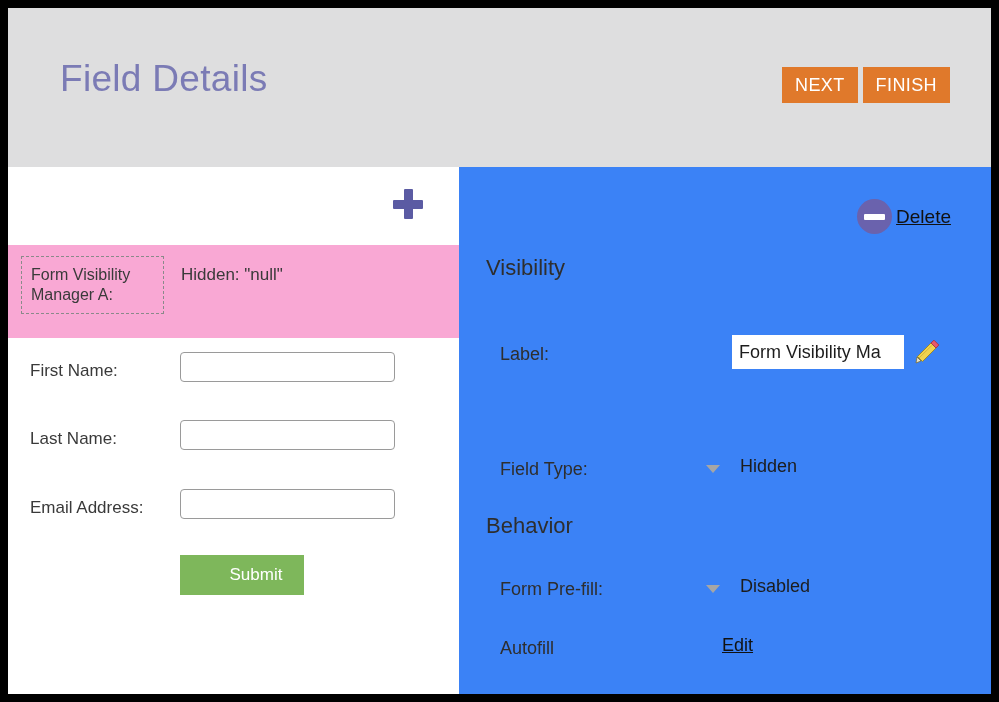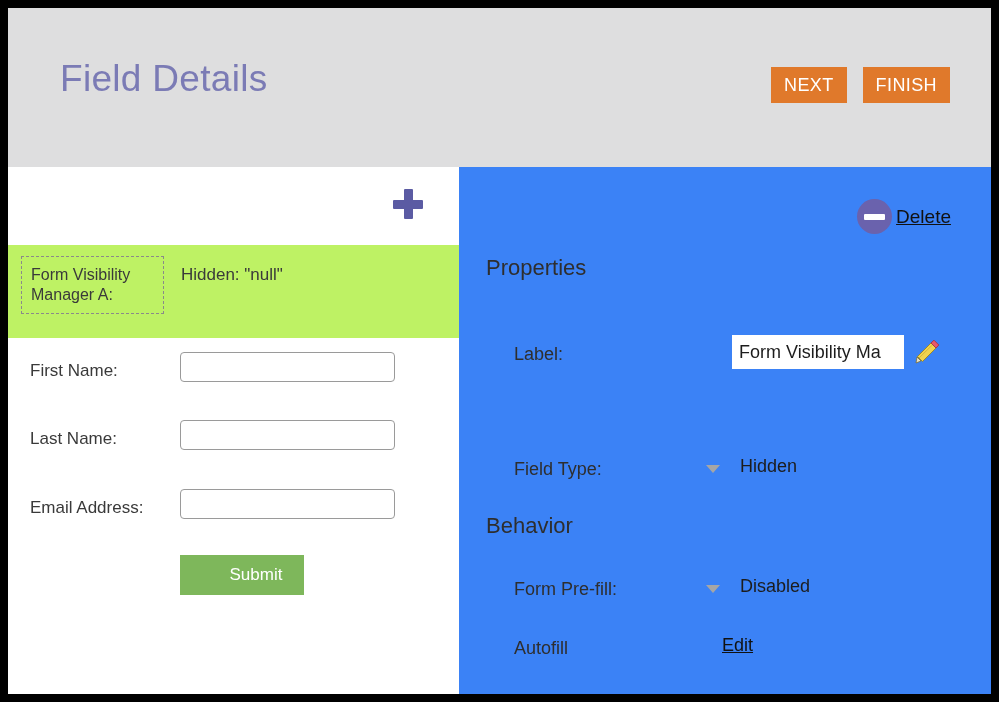--- a/index.html
+++ b/index.html
@@ -49,21 +49,21 @@
     color: #7b7bb5;
     letter-spacing: 0.3px;
     line-height: 1.1;
     white-space: nowrap;
   }
   #header-actions {
     position: absolute;
     right: 41px;
     top: 59px;
     display: flex;
-    gap: 16px;
+    gap: 5px;
   }
   .hdr-btn {
     background: #e0792b;
     color: #ffffff;
     border: none;
     font-family: "Liberation Sans", sans-serif;
     font-size: 18px;
     letter-spacing: 0.4px;
     padding: 0 13px;
     height: 36px;
@@ -131,21 +131,21 @@
     background: #5b5ba3;
     border-radius: 1px;
   }
 
   
   #hidden-field-row {
     position: absolute;
     left: 0; top: 78px;
     width: 451px;
     height: 93px;
-    background: #bef264;
+    background: #f9a8d4;
   }
   #hidden-field-label {
     position: absolute;
     left: 13px;
     top: 11px;
     width: 143px;
     min-height: 55px;
     border: 1px dashed #8a8a8a;
     box-sizing: border-box;
     padding: 8px 9px;
@@ -261,21 +261,21 @@
   #behavior-heading   { top: 346px; }
 
   .prop-row {
     position: absolute;
     left: 0;
     width: 532px;
     height: 40px;
   }
   .prop-row .prop-label {
     position: absolute;
-    left: 55px;
+    left: 41px;
     top: 9px;
     font-size: 18px;
     color: #2e2e2e;
     white-space: nowrap;
   }
   .prop-row .prop-control {
     position: absolute;
     left: 263px;
     top: 0;
     margin-left: 10px;
@@ -359,21 +359,21 @@
 
       <div id="properties-pane">
 
         <div id="delete-control">
           <span id="delete-icon">
             <span class="minus"></span>
           </span>
           <span id="delete-label">Delete</span>
         </div>
 
-        <div class="section-heading" id="properties-heading">Properties</div>
+        <div class="section-heading" id="properties-heading">Visibility</div>
 
         <div class="prop-row" style="top:168px;">
           <span class="prop-label">Label:</span>
           <span class="prop-control">
             <input class="text-input" id="label-input" type="text" value="Form Visibility Ma" style="">
             <span id="edit-label-icon">
               <svg width="28" height="28" viewBox="0 0 28 28">
                 <polygon points="3,25 4,19 8,23" fill="#e8e2c8" stroke="#7a6f3a" stroke-width="0.8"></polygon>
                 <polygon points="4.5,18.5 18,5 23,10 9.5,23.5" fill="#f0d34f" stroke="#9a8420" stroke-width="0.9"></polygon>
                 <line x1="6" y1="20" x2="19.5" y2="6.8" stroke="#d8b836" stroke-width="1"></line>

